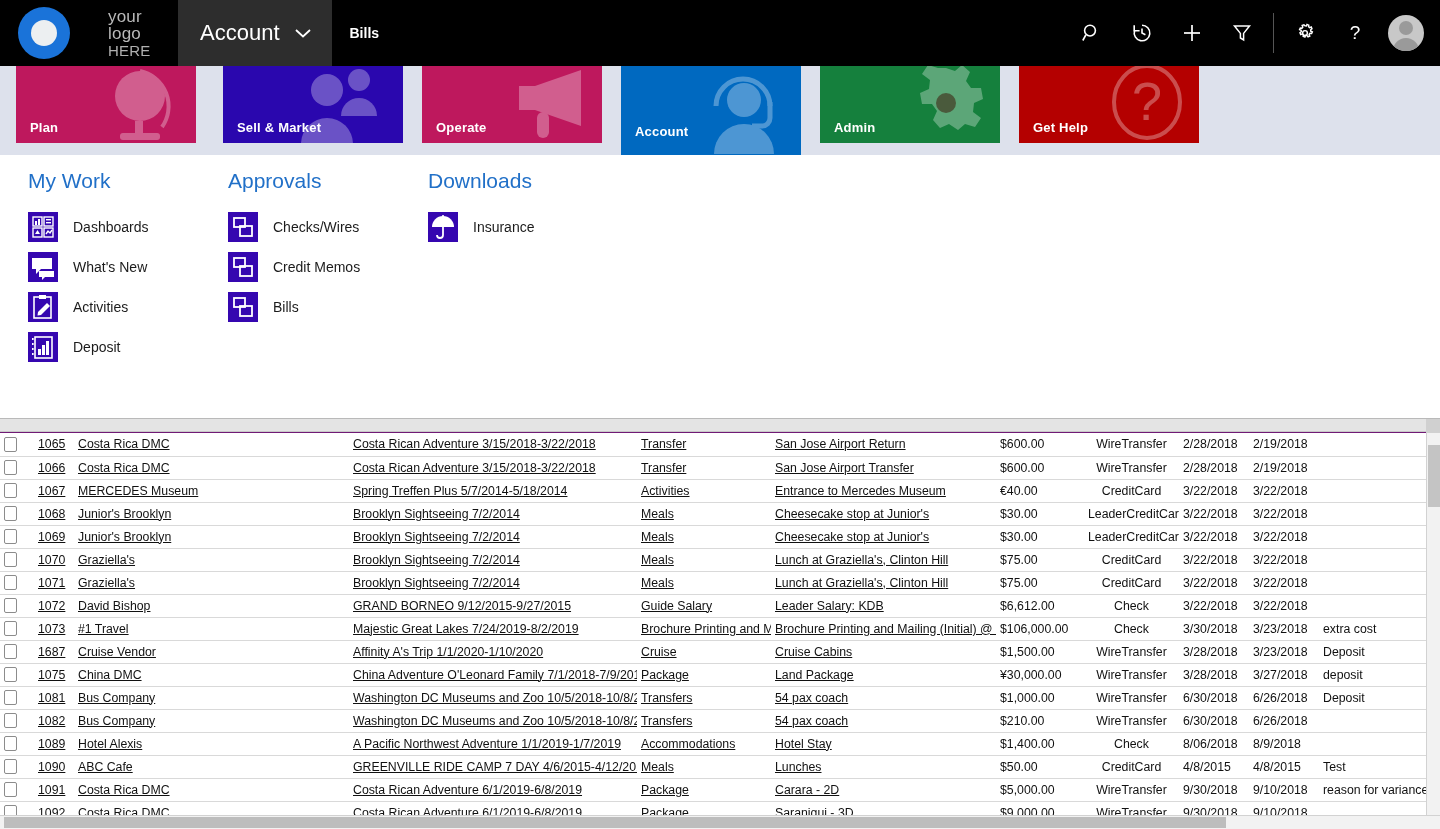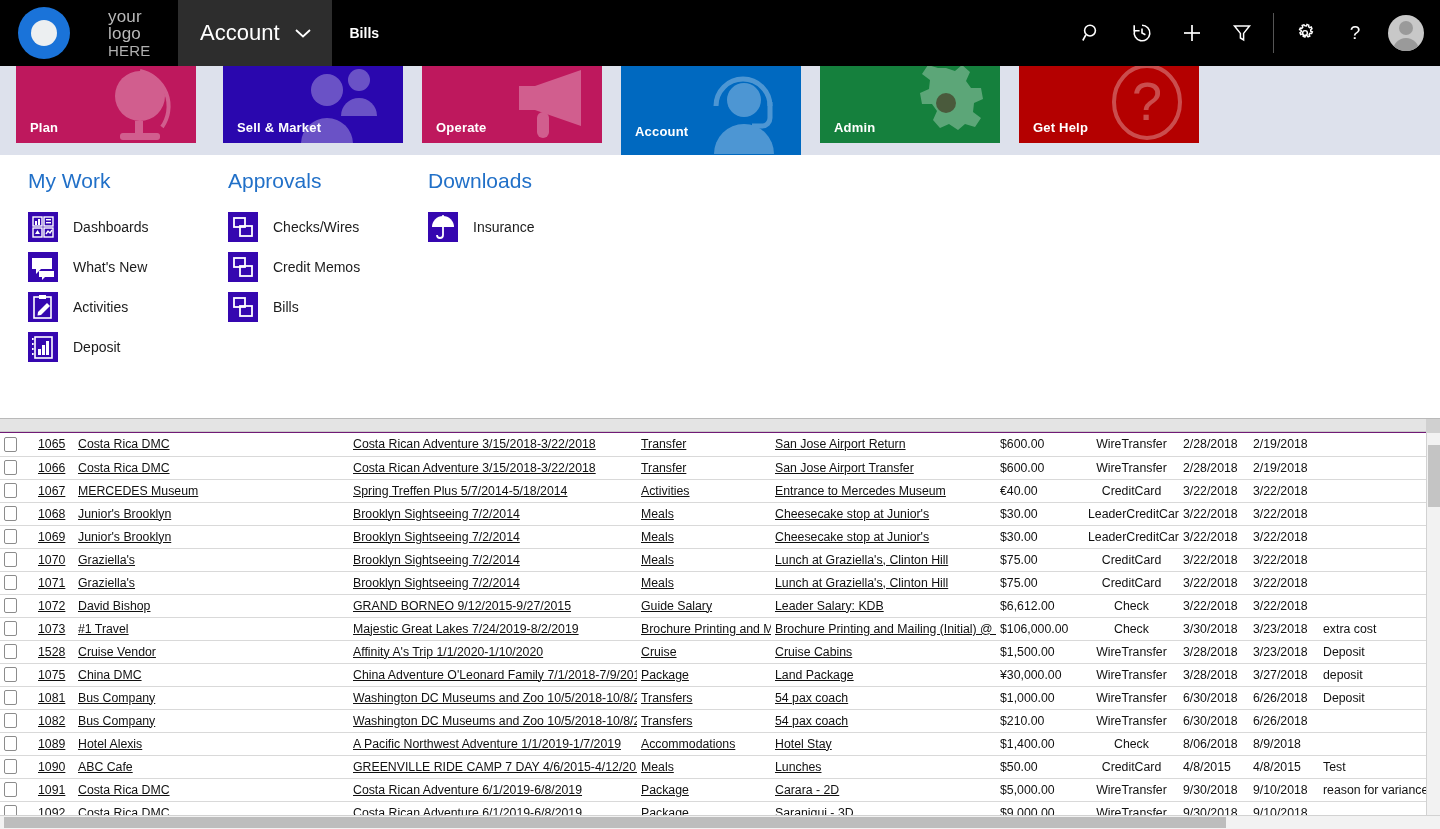--- a/index.html
+++ b/index.html
@@ -520,21 +520,21 @@
             <td class="c-amt">$106,000.00</td>
             <td class="c-pay">Check</td>
             <td class="c-d1">3/30/2018</td>
             <td class="c-d2">3/23/2018</td>
             <td class="c-note">extra cost</td>
           </tr>
           <tr>
             <td class="c-chk">
               <span class="cbx"></span>
             </td>
-            <td class="c-id"><a class="glink">1528</a></td>
+            <td class="c-id"><a class="glink">1687</a></td>
             <td class="c-vendor"><a class="glink">Cruise Vendor</a></td>
             <td class="c-trip"><a class="glink">Affinity A's Trip 1/1/2020-1/10/2020</a></td>
             <td class="c-cat"><a class="glink">Cruise</a></td>
             <td class="c-desc"><a class="glink">Cruise Cabins</a></td>
             <td class="c-amt">$1,500.00</td>
             <td class="c-pay">WireTransfer</td>
             <td class="c-d1">3/28/2018</td>
             <td class="c-d2">3/23/2018</td>
             <td class="c-note">Deposit</td>
           </tr>

